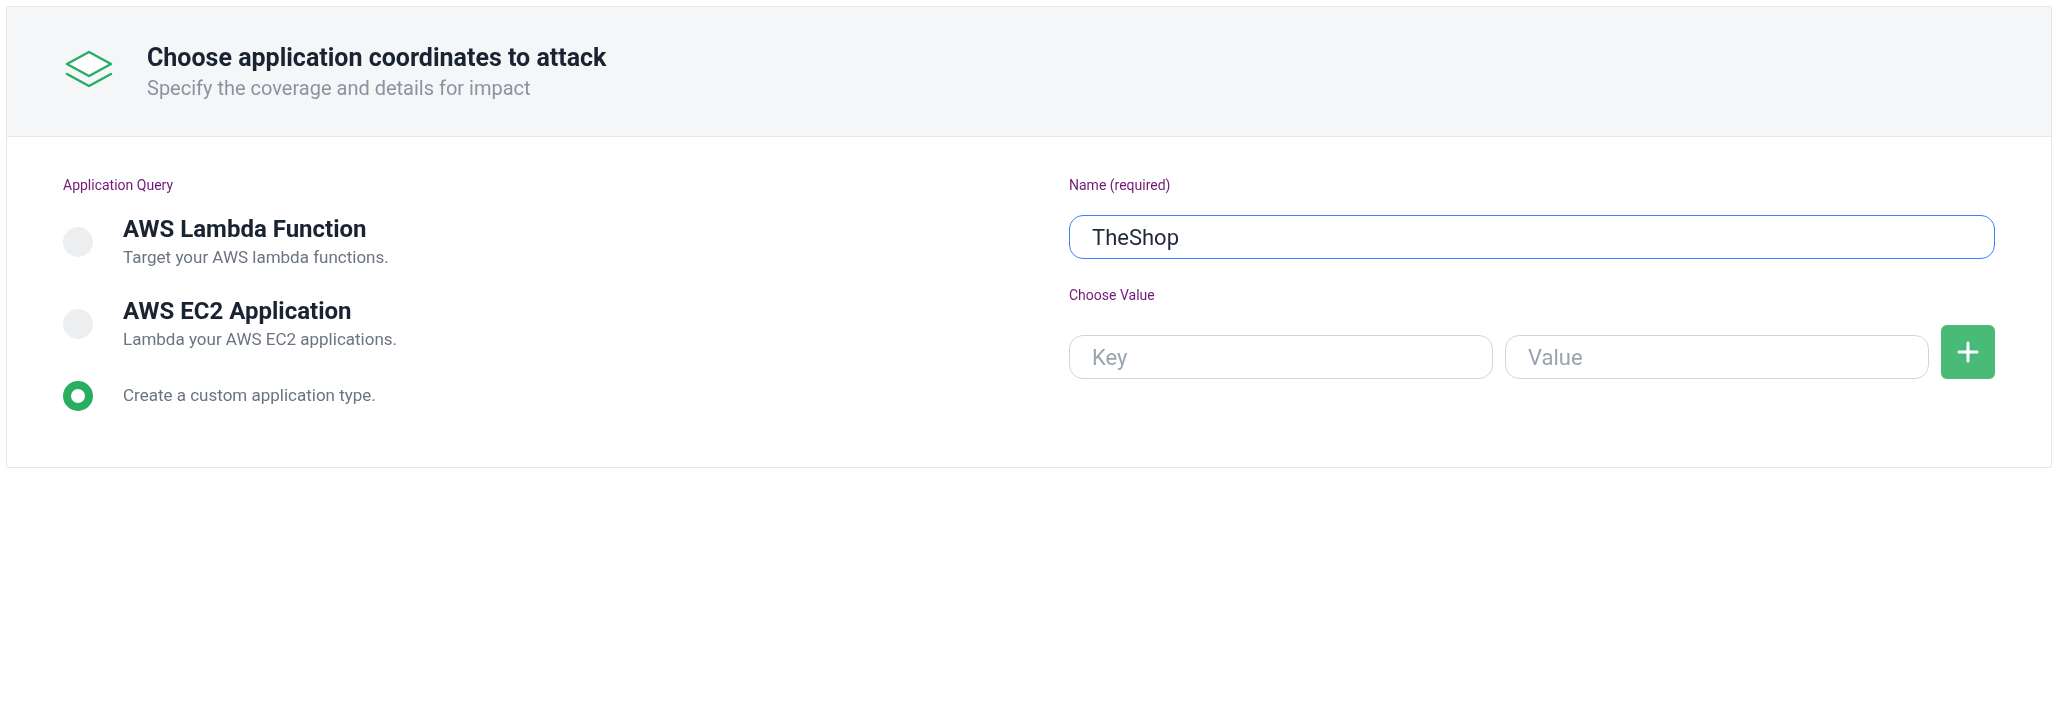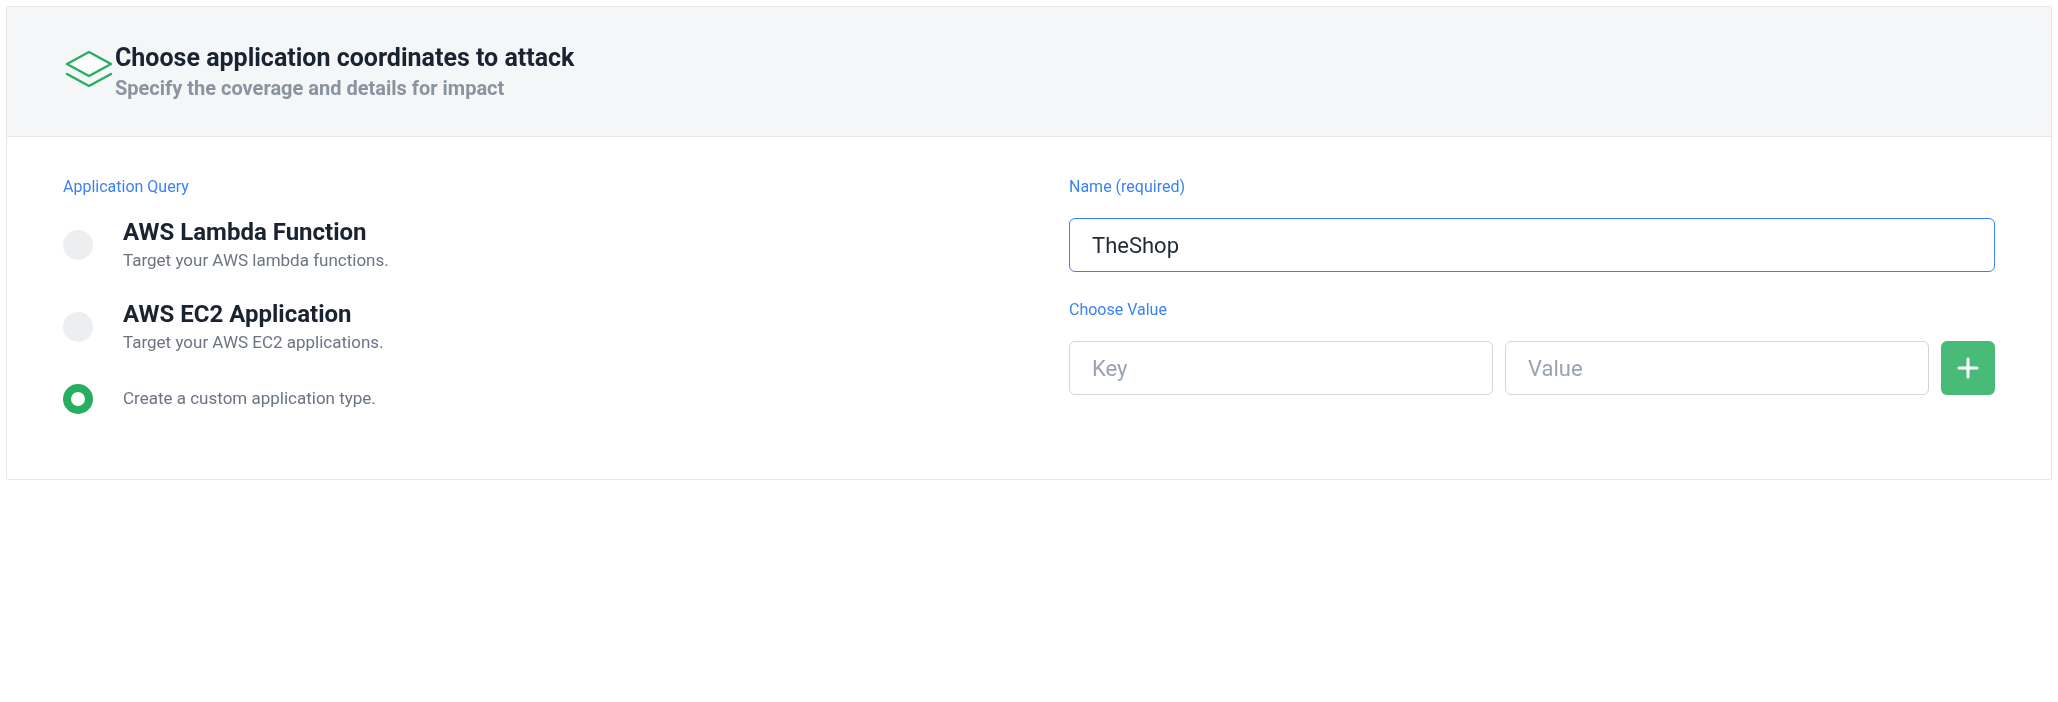--- a/index.html
+++ b/index.html
@@ -16,55 +16,56 @@
       border: 1px solid #e5e7eb;
       border-radius: 2px;
       overflow: hidden;
       margin: 6px;
     }
     .card-header {
       background: #f5f6f7;
       padding: 36px 56px;
       display: flex;
       align-items: center;
+      gap: 32px;
       border-bottom: 1px solid #e5e7eb;
     }
     .header-icon {
       flex-shrink: 0;
       width: 52px;
       height: 52px;
       display: flex;
       align-items: center;
       justify-content: center;
     }
     .header-text h2 {
       font-size: 25px;
       font-weight: 700;
       color: #1a2332;
       margin-bottom: 4px;
     }
     .header-text p {
       font-size: 20px;
       color: #8a93a0;
-      font-weight: 700;
+      font-weight: 400;
     }
     .card-body {
       display: flex;
       padding: 40px 56px 56px 56px;
       gap: 80px;
     }
     .col-left {
       flex: 1;
     }
     .col-right {
       flex: 1;
     }
     .section-label {
-      font-size: 16px;
-      color: #3b82f6;
+      font-size: 14px;
+      color: #701a75;
       margin-bottom: 22px;
       font-weight: 400;
     }
     .radio-option {
       display: flex;
       align-items: center;
       gap: 30px;
       margin-bottom: 30px;
       cursor: pointer;
     }
@@ -94,26 +95,26 @@
     .radio-content p {
       font-size: 17px;
       color: #6b7482;
       font-weight: 400;
     }
     .field-group {
       margin-bottom: 28px;
     }
     .text-input {
       width: 100%;
-      height: 54px;
+      height: 44px;
       padding: 0 22px;
       font-size: 22px;
       color: #1f2937;
       border: 1px solid #d1d5db;
-      border-radius: 6px;
+      border-radius: 14px;
       outline: none;
       font-family: inherit;
     }
     .text-input.focused {
       border: 1.5px solid #3b82f6;
     }
     .text-input::placeholder {
       color: #9aa3af;
     }
     .kv-row {
@@ -168,21 +169,21 @@
         <div class="radio-content">
           <h3>AWS Lambda Function</h3>
           <p>Target your AWS lambda functions.</p>
         </div>
       </div>
 
       <div class="radio-option">
         <div class="radio-indicator unchecked"></div>
         <div class="radio-content">
           <h3>AWS EC2 Application</h3>
-          <p>Target your AWS EC2 applications.</p>
+          <p>Lambda your AWS EC2 applications.</p>
         </div>
       </div>
 
       <div class="radio-option">
         <div class="radio-indicator checked"></div>
         <div class="radio-content">
           <p>Create a custom application type.</p>
         </div>
       </div>
     </div>

